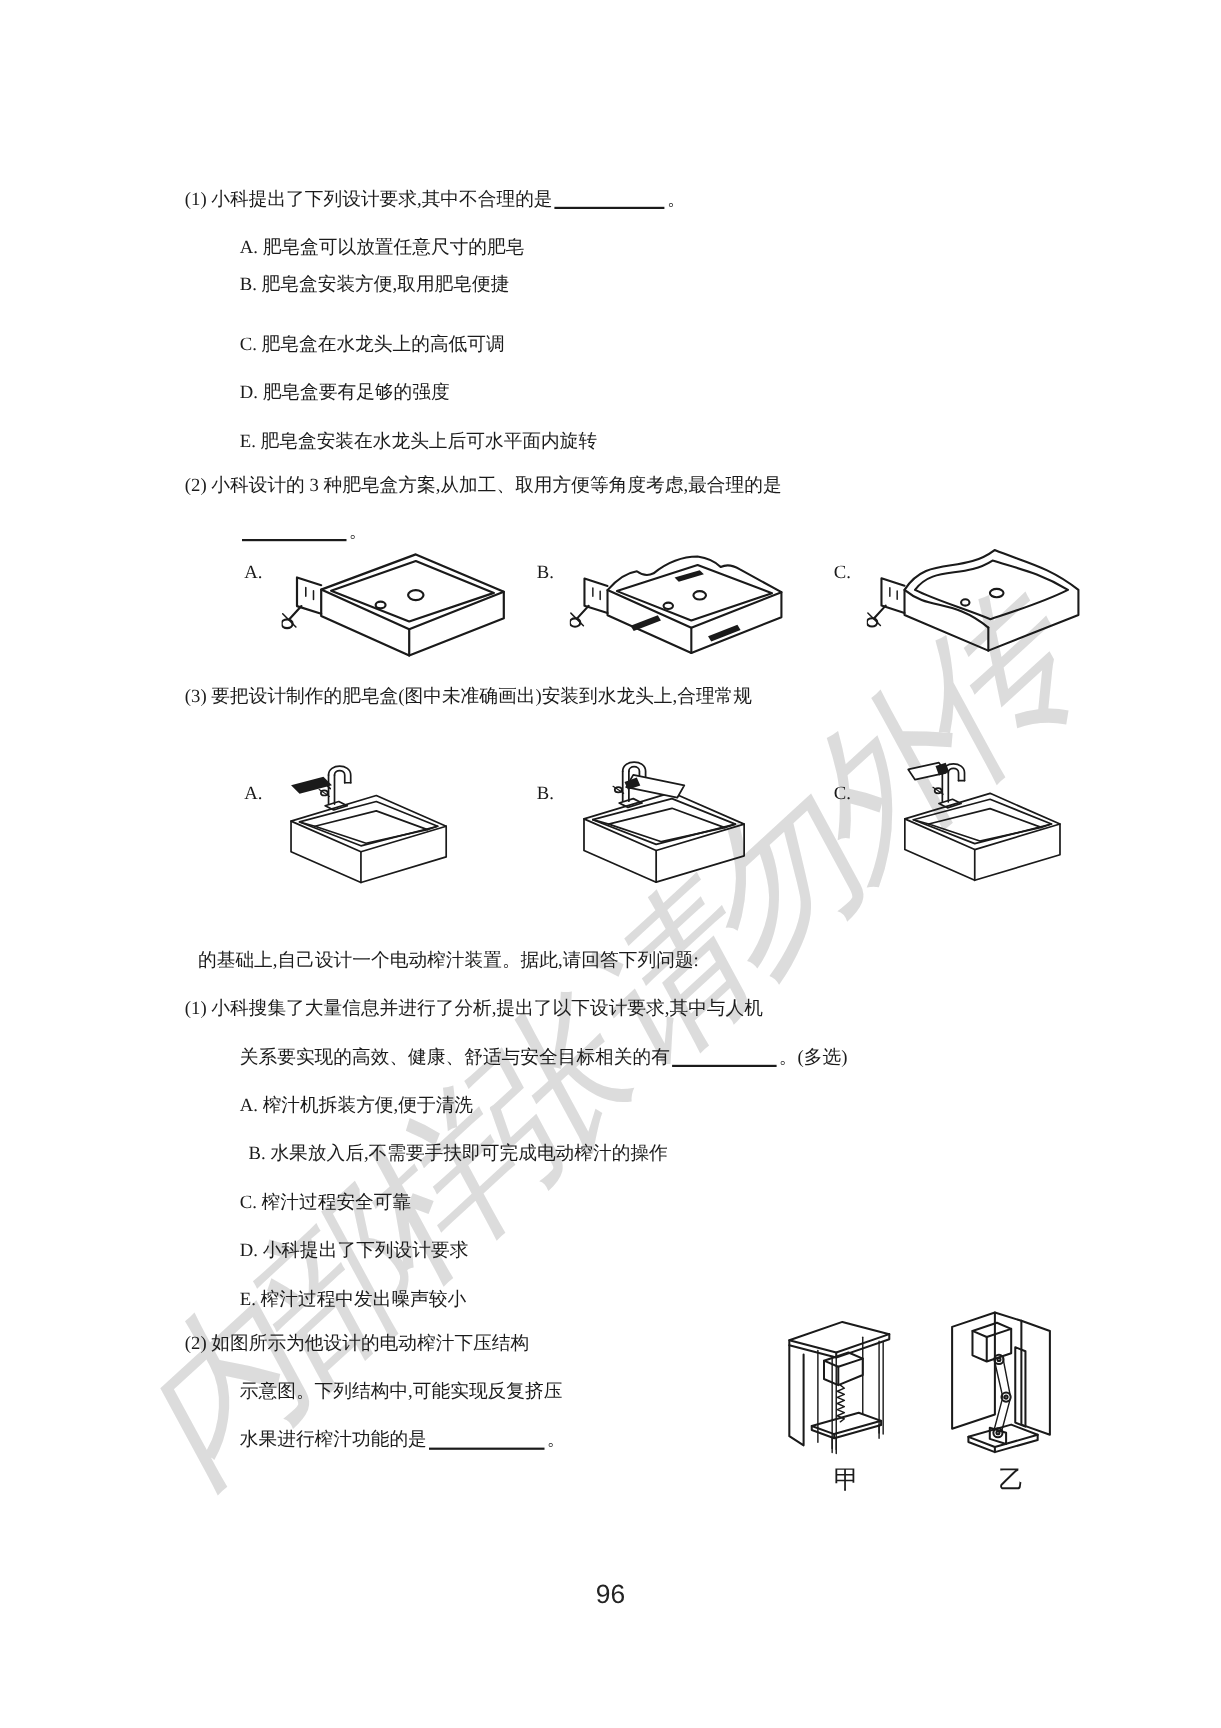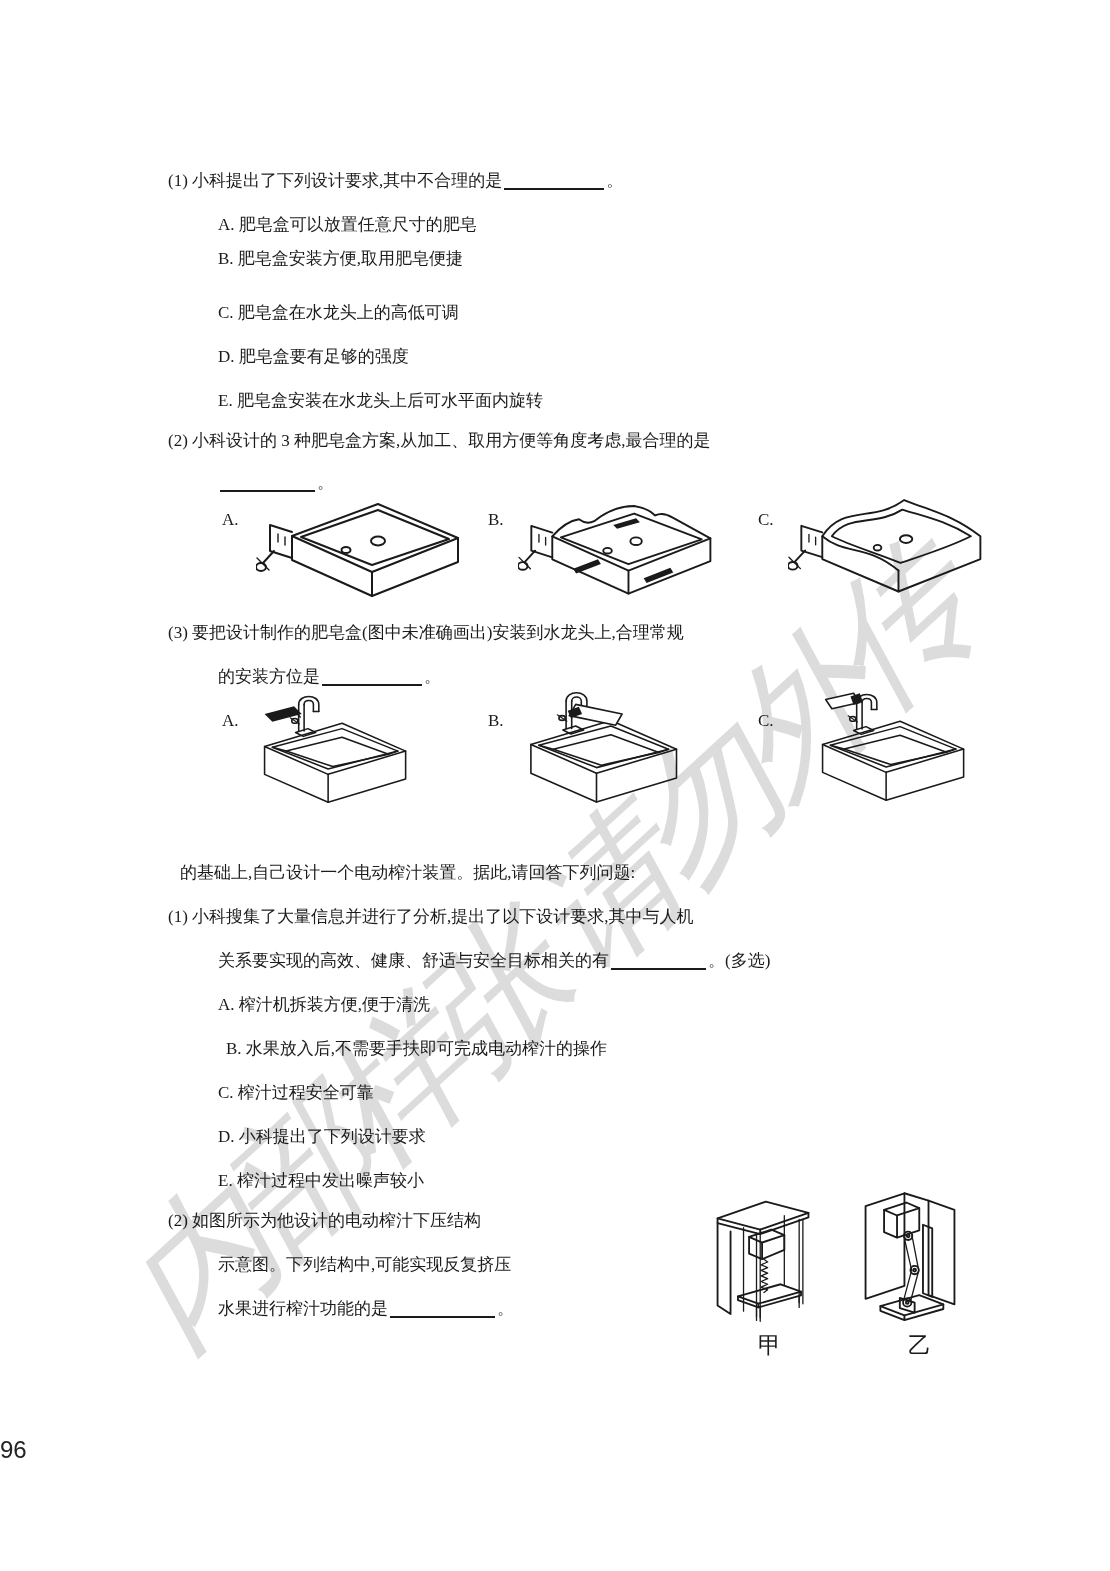--- a/index.html
+++ b/index.html
@@ -40,21 +40,21 @@
     margin:0 2px;
   }
   .w95{width:95px;} .w100{width:100px;} .w105{width:105px;}
   .fig{position:absolute;z-index:1;}
   .fig svg{display:block;}
   .figcap{
     position:absolute;font-size:23px;z-index:2;
   }
   .pagenum{
     position:absolute;left:0;top:1436px;width:1110px;
-    font-family:"Liberation Sans","DejaVu Sans",sans-serif;
+    text-align:center;font-family:"Liberation Sans","DejaVu Sans",sans-serif;
     font-size:24px;color:#232323;z-index:2;
   }
   .lineart{fill:none;stroke:#1a1a1a;stroke-width:2;stroke-linejoin:round;stroke-linecap:round;}
   .dark{fill:#1a1a1a;stroke:none;}
   .thin{stroke-width:1.4;}
 </style>
 </head>
 <body>
 
 <div class="page">
@@ -129,23 +129,20 @@
         <path d="M36,48 L14,41 L14,67 L36,74"></path>
         <path d="M22,50 L22,58 M29,53 L29,61" class="thin"></path>
         <path d="M18,67 L7,79"></path>
         <path d="M1,74 L13,86" class="thin"></path>
         <ellipse cx="5" cy="83" rx="5" ry="4"></ellipse>
       </g>
     </svg>
   </div>
 
   <div class="line" style="left:168px;top:618px"><span>(3) 要把设计制作的肥皂盒(图中未准确画出)安装到水龙头上,合理常规</span></div>
-  <div class="line" style="left:218px;top:662px">
-    <span>的安装方位是</span><span class="blank w100"></span><span>。</span>
-  </div>
 
   <div class="line" style="left:222px;top:706px"><span>A.</span></div>
   <div class="fig" style="left:232px;top:686px">
     <svg width="200" height="124" viewBox="0 0 210 160">
       <g class="lineart">
         <path d="M18,78 L118,48 L200,84 L200,120 L100,150 L18,114 Z"></path>
         <path d="M18,78 L100,114 L200,84"></path>
         <path d="M100,114 L100,150"></path>
         <path d="M28,79 L118,55 L190,84 L100,107 Z"></path>
         <path d="M46,84 L118,66 L178,88 L106,104 Z"></path>

